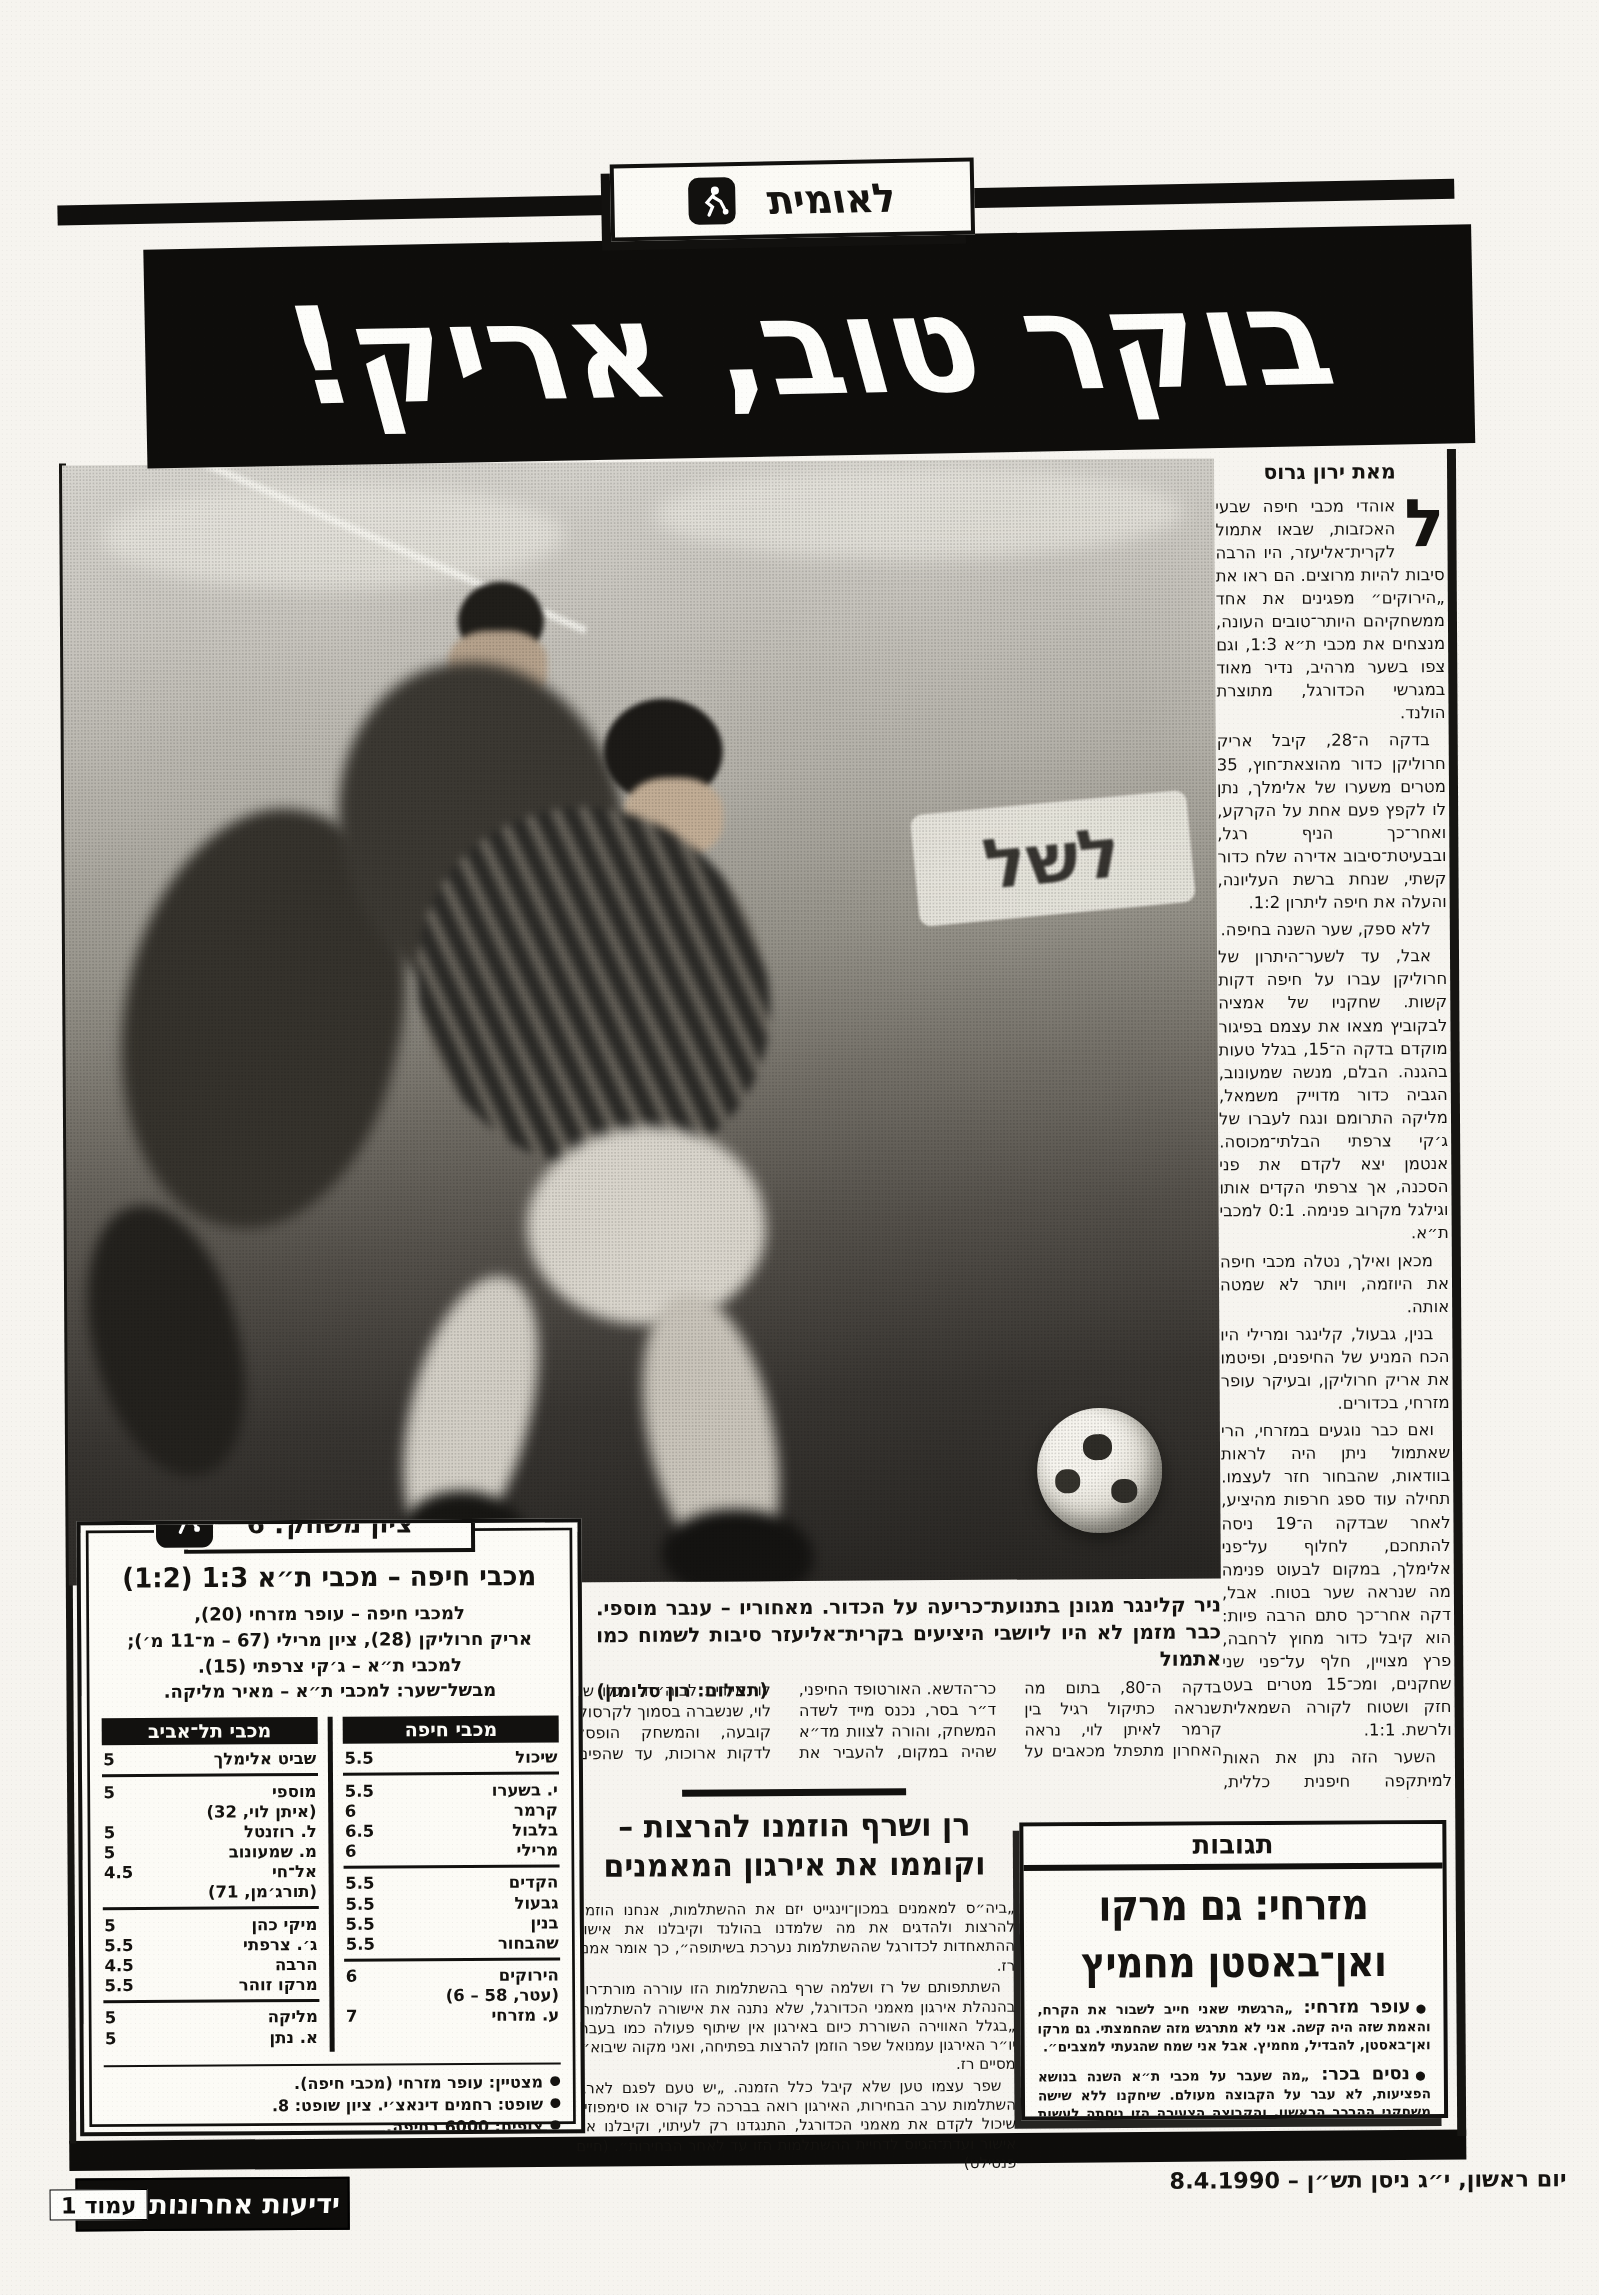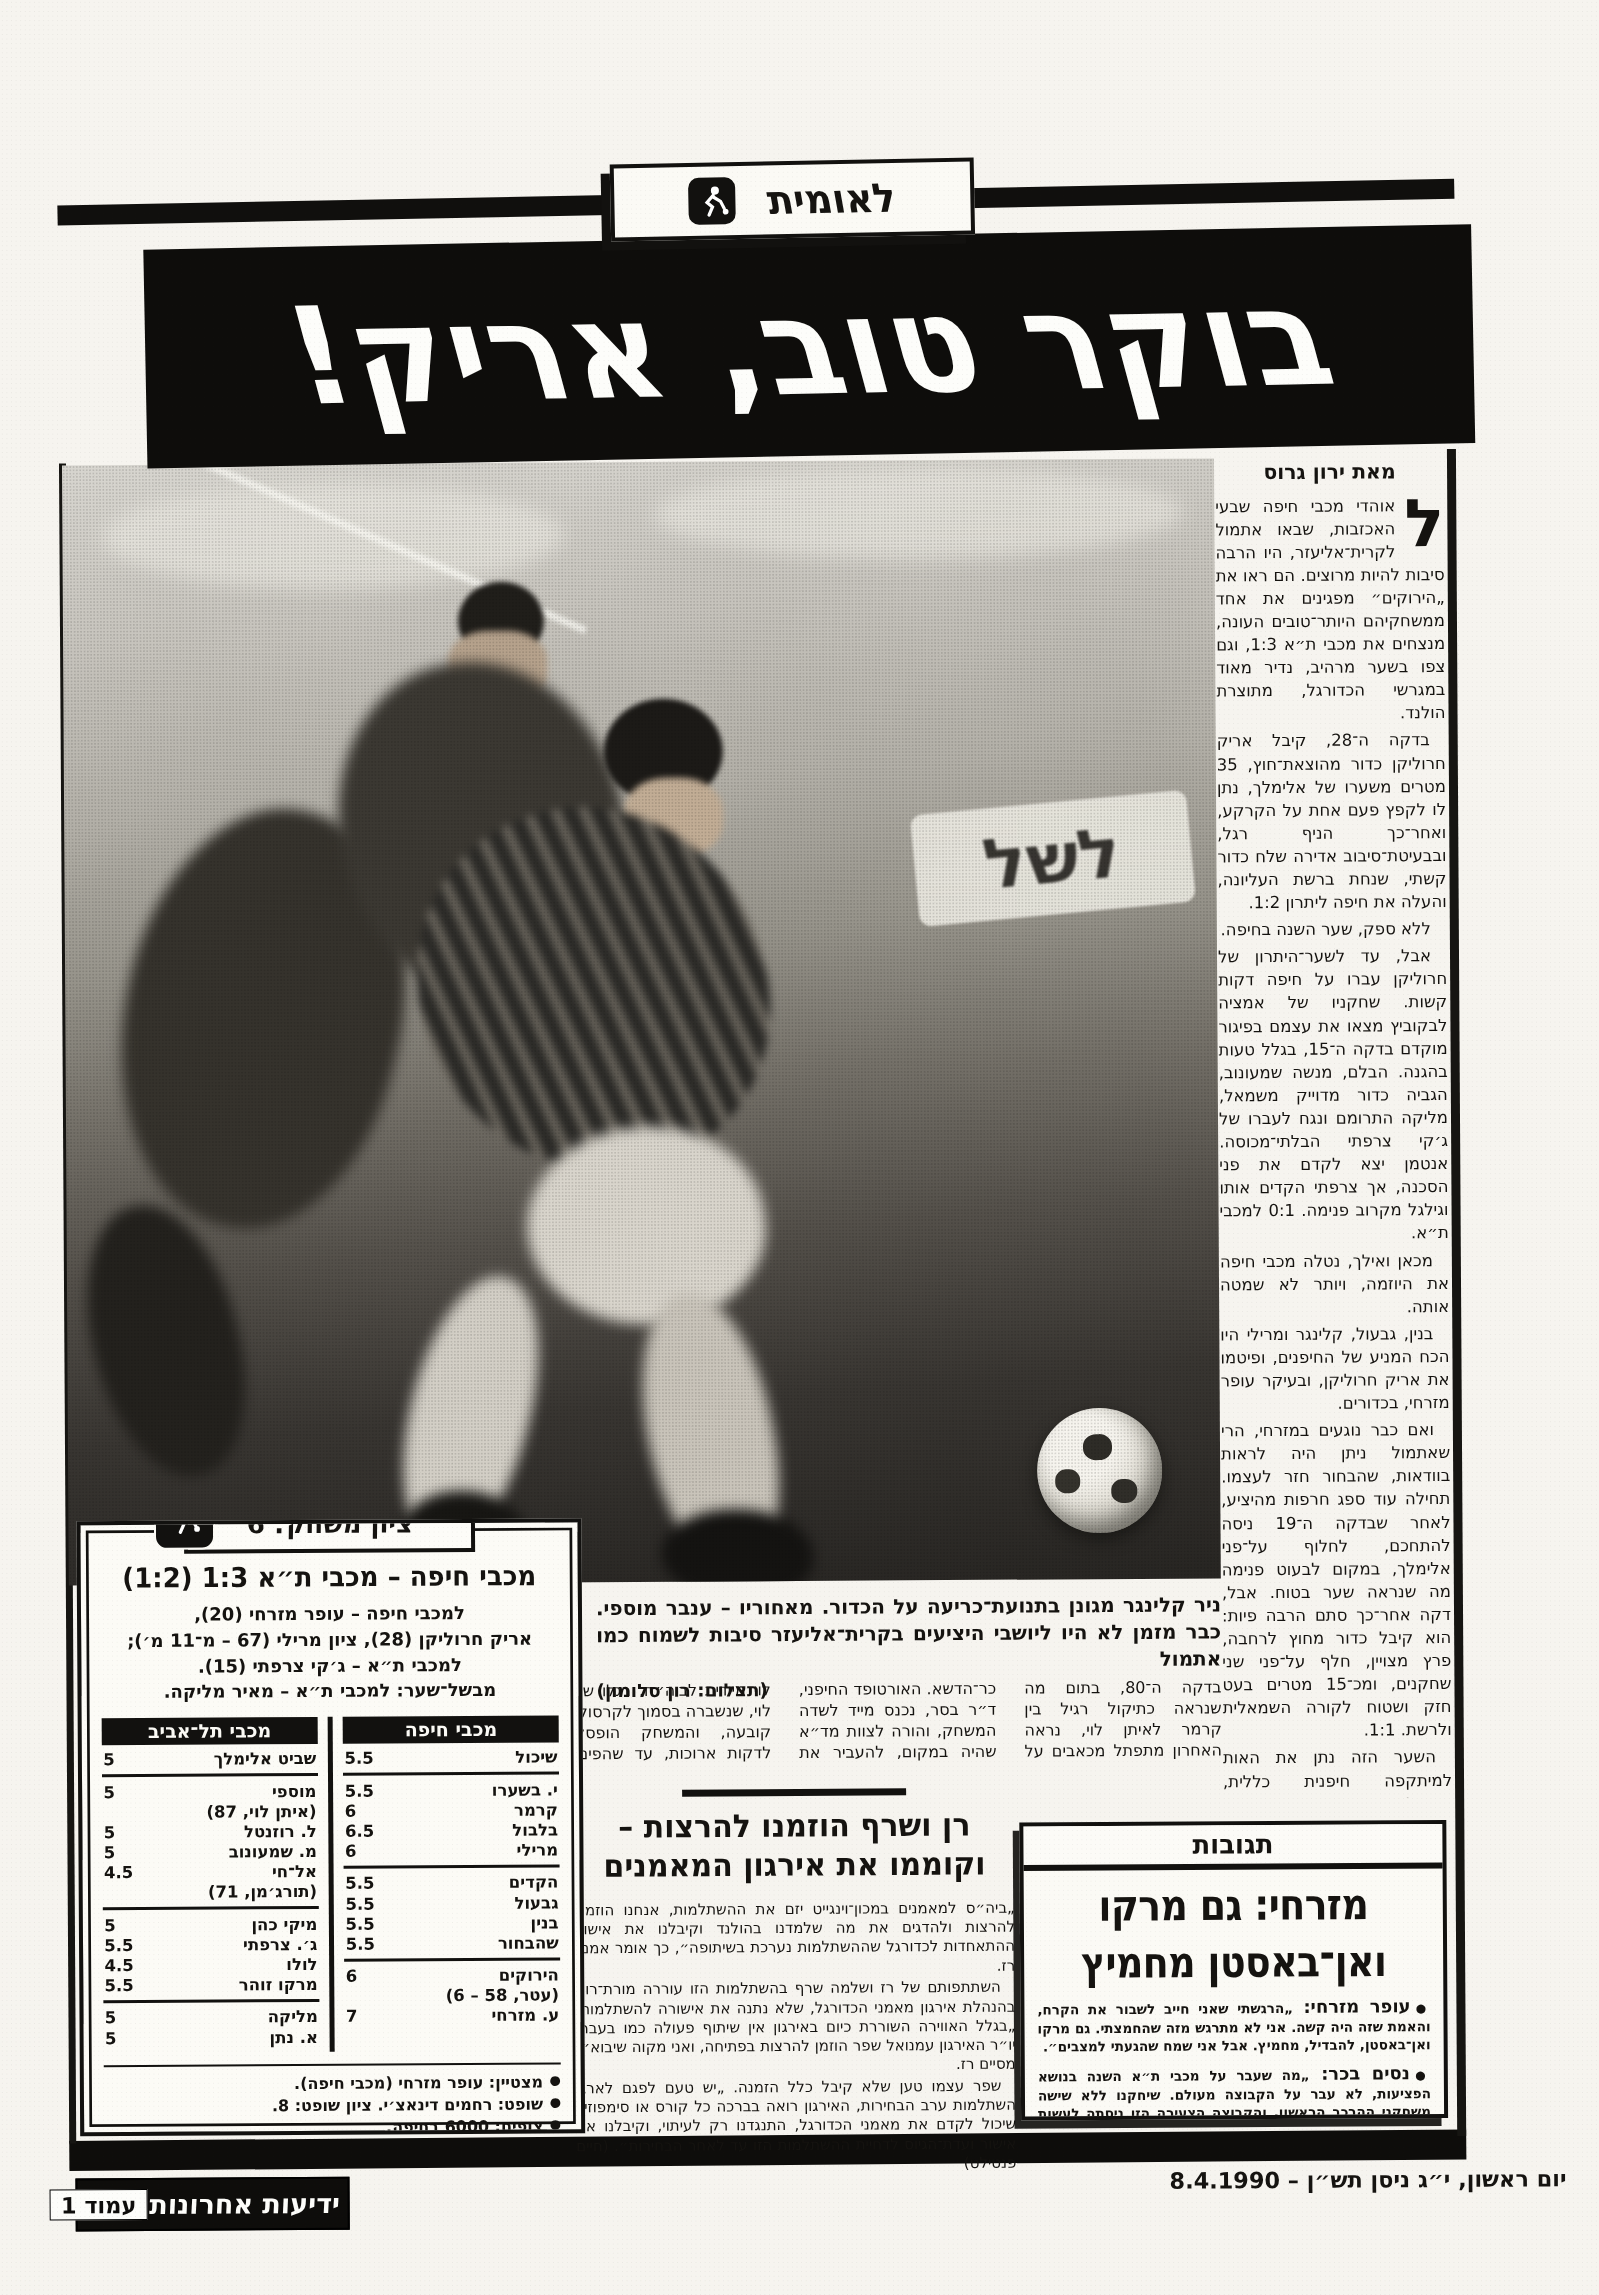--- a/index.html
+++ b/index.html
@@ -303,21 +303,21 @@
               <span class="pname">שביט אלימלך</span>
               <span class="pscore">5</span>
             </div>
           </div>
           <div class="pgroup">
             <div class="prow">
               <span class="pname">מוספי</span>
               <span class="pscore">5</span>
             </div>
             <div class="prow">
-              <span class="pname">(איתן לוי, 87)</span>
+              <span class="pname">(איתן לוי, 32)</span>
               <span class="pscore"></span>
             </div>
             <div class="prow">
               <span class="pname">ל. רוזנטל</span>
               <span class="pscore">5</span>
             </div>
             <div class="prow">
               <span class="pname">מ. שמעונוב</span>
               <span class="pscore">5</span>
             </div>
@@ -333,21 +333,21 @@
           <div class="pgroup">
             <div class="prow">
               <span class="pname">מיקי כהן</span>
               <span class="pscore">5</span>
             </div>
             <div class="prow">
               <span class="pname">ג׳. צרפתי</span>
               <span class="pscore">5.5</span>
             </div>
             <div class="prow">
-              <span class="pname">לולו</span>
+              <span class="pname">הרבה</span>
               <span class="pscore">4.5</span>
             </div>
             <div class="prow">
               <span class="pname">מרקו זוהר</span>
               <span class="pscore">5.5</span>
             </div>
           </div>
           <div class="pgroup">
             <div class="prow">
               <span class="pname">מליקה</span>

